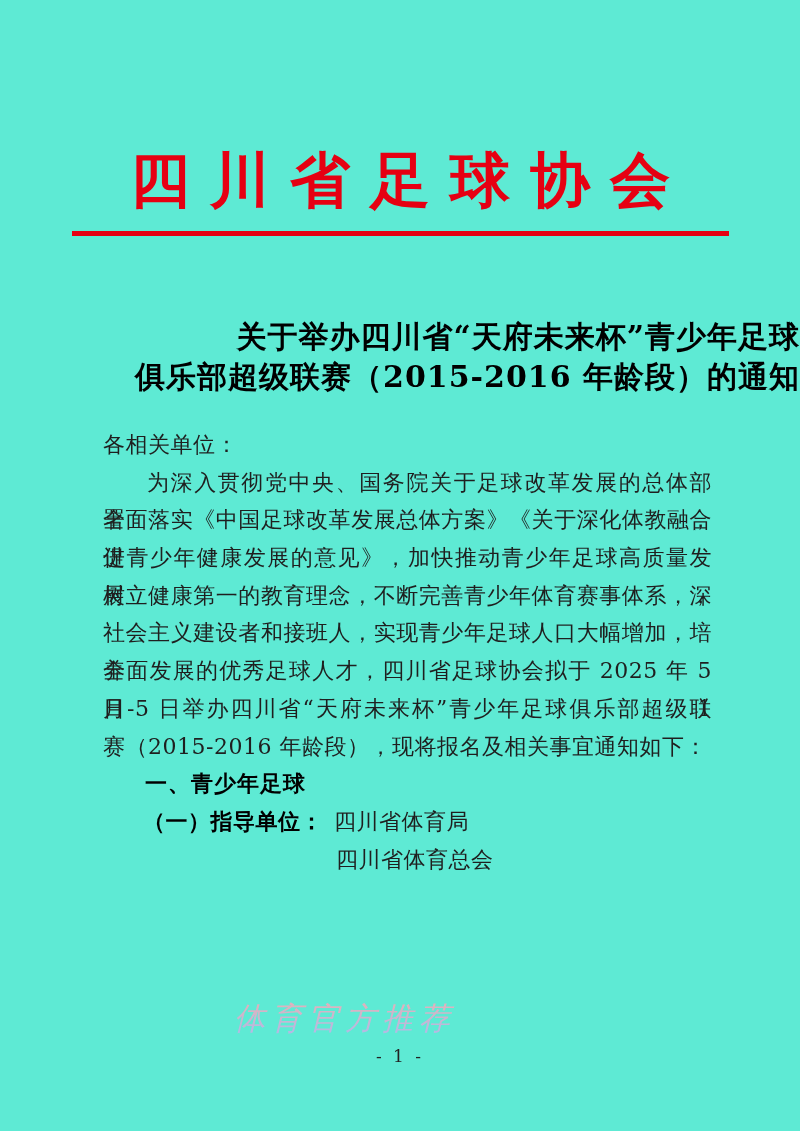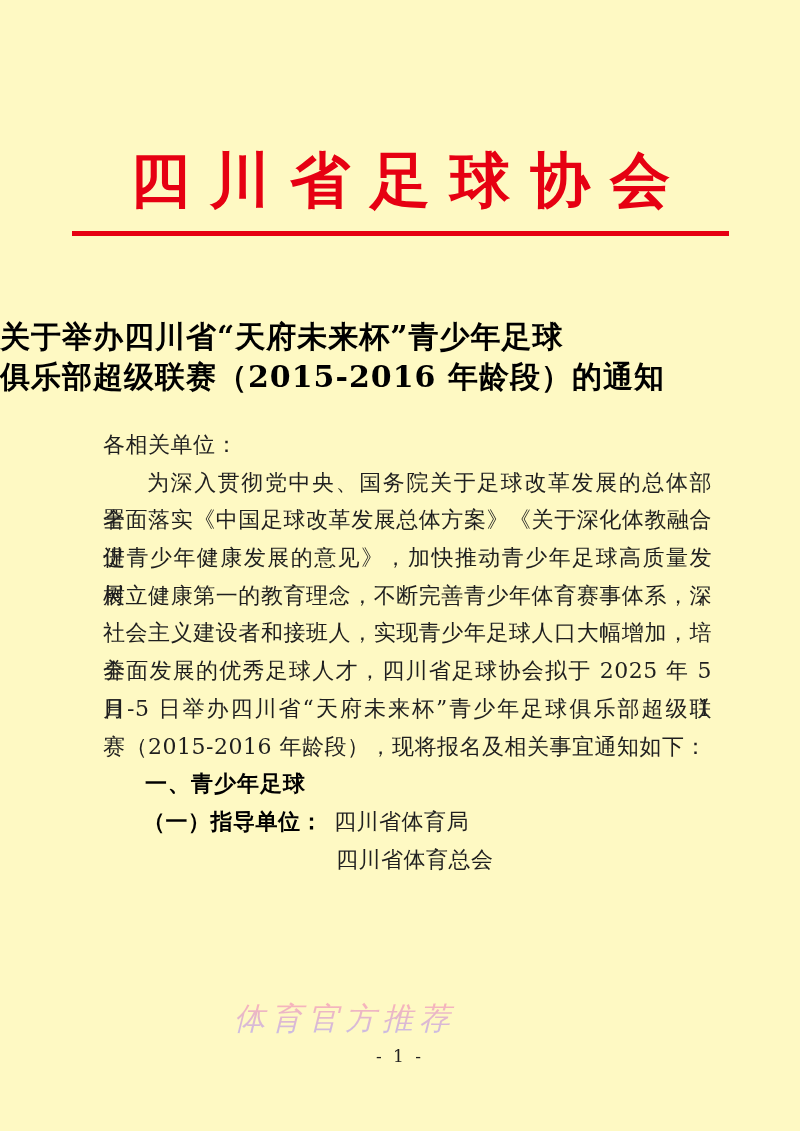--- a/index.html
+++ b/index.html
@@ -6,21 +6,21 @@
     --accent:#e60012;
     --wm-from:#f5a9bb;
     --wm-to:#c3b2e8;
   }
   *{margin:0;padding:0;box-sizing:border-box;}
   html,body{background:#ffffff;}
   .page{
     position:relative;
     width:800px;height:1131px;
     margin:0 auto;
-    background:#fef9c3;
+    background:#5eead4;
     overflow:hidden;
     font-family:"DejaVu Serif","Liberation Serif",serif;
     color:#1d1d1d;
     padding-left:20px;
   }
   
   .org-name{
     position:absolute;
     top:142px;left:0;width:800px;
     text-align:center;
@@ -36,21 +36,21 @@
     position:absolute;
     top:231px;left:72px;
     width:657px;height:2px;
     border-top:3px solid var(--accent);
     border-bottom:2px solid var(--accent);
   }
   
   .doc-title{
     position:absolute;
     top:317px;left:0;width:800px;
-    text-align:left;
+    text-align:right;
     font-size:30px;
     font-weight:700;
     line-height:40px;
     color:#000;
     letter-spacing:1px;
   }
   .doc-title .t-line{display:block;}
   
   .body-block{
     position:absolute;

